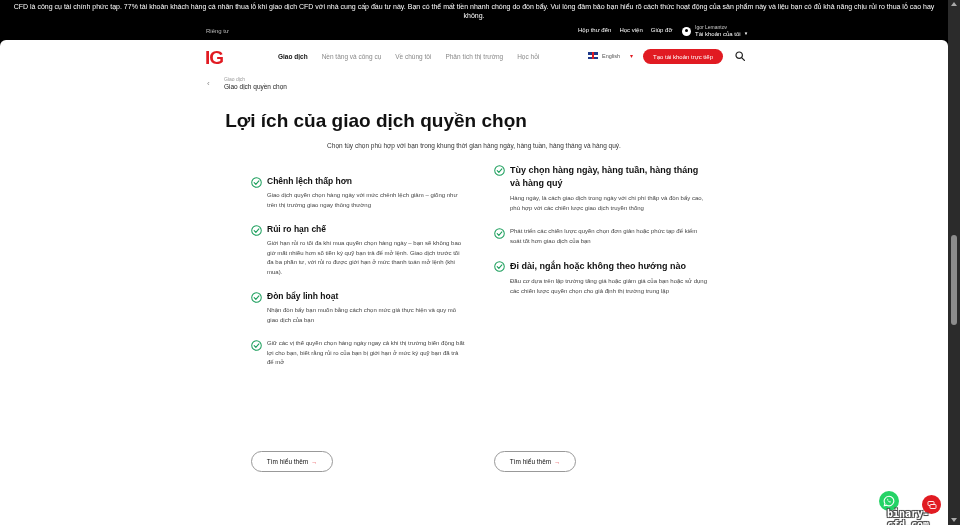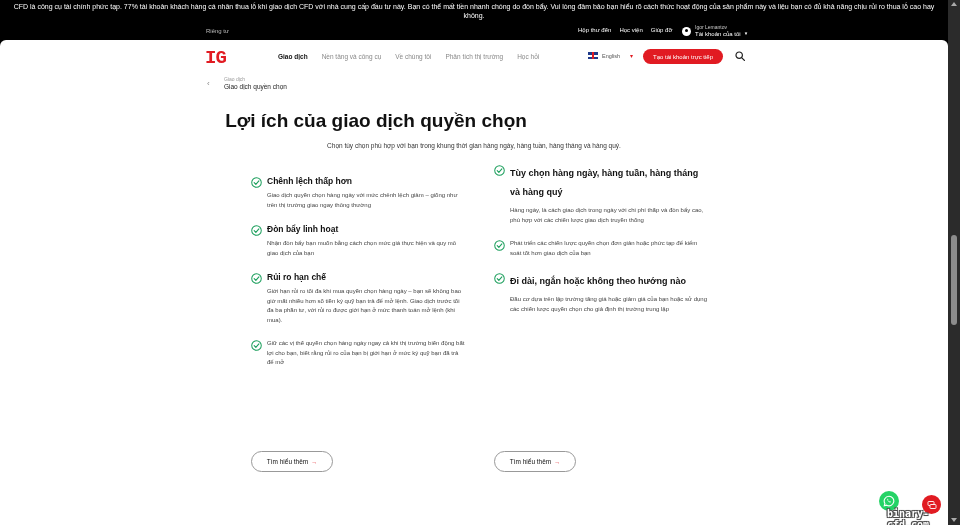--- a/index.html
+++ b/index.html
@@ -18,21 +18,21 @@
   .util-bar .account .avatar::after { content: ""; position: absolute; left: 3px; top: 2px; width: 3px; height: 3px; border-radius: 50%; background: #000; }
   .util-bar .account .names { display: flex; flex-direction: column; line-height: 7px; }
   .util-bar .account .uname { font-size: 5px; color: #ccc; }
   .util-bar .account .acct { font-size: 6px; color: #fff; }
   .util-bar .account .caret { font-size: 5px; color: #fff; margin-top: 3px; }
 
   
   .page { position: absolute; left: 0; top: 40px; width: 948px; height: 485px; background: #fff; border-radius: 6px 6px 0 0; overflow: hidden; }
 
   .header { position: absolute; left: 0; top: 0; width: 948px; height: 34px; }
-  .logo { position: absolute; left: 205px; top: 7px; font-size: 19px; font-weight: bold; color: #e11b22; letter-spacing: -1px; font-family: Liberation Mono, monospace; }
+  .logo { position: absolute; left: 205px; top: 7px; font-size: 19px; font-weight: bold; color: #e11b22; letter-spacing: -1px; }
   .nav { position: absolute; left: 278px; top: 13px; display: flex; gap: 14px; font-size: 6.5px; color: #888; }
   .nav .active { color: #111; font-weight: bold; }
   .lang { position: absolute; left: 588px; top: 12px; display: flex; align-items: center; gap: 4px; font-size: 5.5px; color: #555; }
   .flag { width: 10px; height: 7px; background: #1f3a8a; position: relative; overflow: hidden; }
   .flag::before { content: ""; position: absolute; left: 0; top: 2.5px; width: 10px; height: 2px; background: #fff; }
   .flag::after { content: ""; position: absolute; left: 4px; top: 0; width: 2px; height: 7px; background: #e11b22; }
   .lang .lang-caret { color: #e11b22; margin-left: 6px; font-size: 6px; }
   .cta { position: absolute; left: 643px; top: 9px; width: 80px; height: 15px; border-radius: 8px; background: #e11b22; color: #fff; font-size: 6px; display: flex; align-items: center; justify-content: center; border: none; font-family: "Liberation Sans", sans-serif; }
   .search-icon { position: absolute; left: 735px; top: 11px; width: 10px; height: 10px; }
 
@@ -44,21 +44,21 @@
   .title { position: absolute; left: 0; top: 70px; width: 752px; text-align: center; font-size: 19px; font-weight: bold; color: #111; }
   .subtitle { position: absolute; left: 0; top: 102px; width: 948px; text-align: center; font-size: 6.5px; color: #333; }
 
   .col { position: absolute; width: 215px; }
   .col.left { left: 251px; top: 124px; margin-top: 12px; }
   .col.right { left: 494px; top: 124px; }
   .benefit { position: relative; padding-left: 16px; margin-bottom: 14px; }
   .benefit .check { position: absolute; left: 0; top: 1px; width: 11px; height: 11px; }
   .benefit h3 { font-size: 8.5px; color: #111; font-weight: bold; line-height: 11px; margin-bottom: 4px; }
   .benefit p { font-size: 6px; color: #444; line-height: 9.5px; }
-  .col.right .benefit h3 { font-size: 9px; line-height: 19px; }
+  .col.right .benefit h3 { font-size: 9px; line-height: 13px; }
 
   .learn-btn { position: absolute; top: 411px; width: 82px; height: 21px; border: 1px solid #999; border-radius: 11px; background: #fff; font-size: 6.5px; color: #111; display: flex; align-items: center; justify-content: center; gap: 3px; font-family: "Liberation Sans", sans-serif; }
   .learn-btn .arrow { color: #e11b22; font-size: 6px; }
   .learn-btn.left { left: 251px; }
   .learn-btn.right { left: 494px; }
 
   .whatsapp { position: absolute; left: 879px; top: 451px; width: 20px; height: 20px; border-radius: 50%; background: #25d366; display: flex; align-items: center; justify-content: center; }
   .chat { position: absolute; left: 922px; top: 455px; width: 19px; height: 19px; border-radius: 50%; background: #e11b22; display: flex; align-items: center; justify-content: center; }
   .watermark { position: absolute; left: 887px; top: 468px; font-size: 10px; font-weight: bold; color: #fff; font-family: "DejaVu Sans Mono", monospace; text-shadow: 0 0 2px #333, 1px 1px 0 #555, -1px -1px 0 #555, 1px -1px 0 #555, -1px 1px 0 #555; letter-spacing: 0px; }
 
@@ -131,30 +131,30 @@
             <path d="M3.5 6.2 L5.3 8 L8.6 4.3" fill="none" stroke="#1a9e5b" stroke-width="1.2" stroke-linecap="round" stroke-linejoin="round"></path>
           </svg>
         <h3>Chênh lệch thấp hơn</h3>
         <p>Giao dịch quyền chọn hàng ngày với mức chênh lệch giảm – giống như trên thị trường giao ngay thông thường</p>
       </div>
       <div class="benefit">
         <svg class="check" viewBox="0 0 12 12">
             <circle cx="6" cy="6" r="5.2" fill="none" stroke="#1a9e5b" stroke-width="1.1"></circle>
             <path d="M3.5 6.2 L5.3 8 L8.6 4.3" fill="none" stroke="#1a9e5b" stroke-width="1.2" stroke-linecap="round" stroke-linejoin="round"></path>
           </svg>
+        <h3>Rủi ro hạn chế</h3>
+        <p>Giới hạn rủi ro tối đa khi mua quyền chọn hàng ngày – bạn sẽ không bao giờ mất nhiều hơn số tiền ký quỹ bạn trả để mở lệnh. Giao dịch trước tối đa ba phần tư, với rủi ro được giới hạn ở mức thanh toán mở lệnh (khi mua).</p>
+      </div>
+      <div class="benefit">
+        <svg class="check" viewBox="0 0 12 12">
+            <circle cx="6" cy="6" r="5.2" fill="none" stroke="#1a9e5b" stroke-width="1.1"></circle>
+            <path d="M3.5 6.2 L5.3 8 L8.6 4.3" fill="none" stroke="#1a9e5b" stroke-width="1.2" stroke-linecap="round" stroke-linejoin="round"></path>
+          </svg>
         <h3>Đòn bẩy linh hoạt</h3>
         <p>Nhận đòn bẩy bạn muốn bằng cách chọn mức giá thực hiện và quy mô giao dịch của bạn</p>
-      </div>
-      <div class="benefit">
-        <svg class="check" viewBox="0 0 12 12">
-            <circle cx="6" cy="6" r="5.2" fill="none" stroke="#1a9e5b" stroke-width="1.1"></circle>
-            <path d="M3.5 6.2 L5.3 8 L8.6 4.3" fill="none" stroke="#1a9e5b" stroke-width="1.2" stroke-linecap="round" stroke-linejoin="round"></path>
-          </svg>
-        <h3>Rủi ro hạn chế</h3>
-        <p>Giới hạn rủi ro tối đa khi mua quyền chọn hàng ngày – bạn sẽ không bao giờ mất nhiều hơn số tiền ký quỹ bạn trả để mở lệnh. Giao dịch trước tối đa ba phần tư, với rủi ro được giới hạn ở mức thanh toán mở lệnh (khi mua).</p>
       </div>
       <div class="benefit">
         <svg class="check" viewBox="0 0 12 12">
             <circle cx="6" cy="6" r="5.2" fill="none" stroke="#1a9e5b" stroke-width="1.1"></circle>
             <path d="M3.5 6.2 L5.3 8 L8.6 4.3" fill="none" stroke="#1a9e5b" stroke-width="1.2" stroke-linecap="round" stroke-linejoin="round"></path>
           </svg>
         <p>Giữ các vị thế quyền chọn hàng ngày ngay cả khi thị trường biến động bất lợi cho bạn, biết rằng rủi ro của bạn bị giới hạn ở mức ký quỹ bạn đã trả để mở</p>
       </div>
     </div>
 

